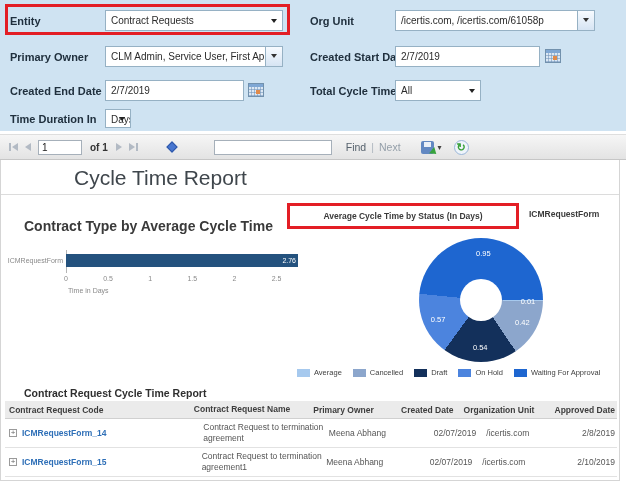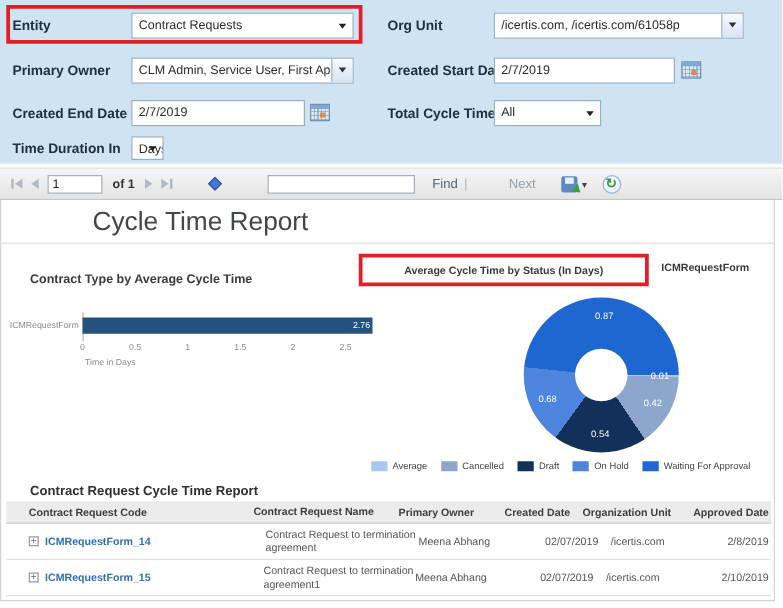--- a/index.html
+++ b/index.html
@@ -40,38 +40,38 @@
            border-left:6px solid #b2bac4; }
   .nav-bar { width:2px; height:8px; background:#b2bac4; margin:0 1px; }
   .tb-input { height:15px; background:#fff; border:1px solid #a6b0ba; font-size:10px;
               color:#222; line-height:13px; padding:0 3px; }
   .page-box { width:44px; margin-right:8px; }
   .of-label { font-size:10px; font-weight:600; color:#333; margin-right:8px; }
   .diamond { width:8px; height:8px; background:#4776d0; border:1px solid #2d56a8;
              transform:rotate(45deg); margin:0 0 0 22px; }
   .search-box { width:118px; margin-left:38px; }
   .findnext { margin-left:14px; font-size:10.5px; }
-  .findnext .f { color:#57636e; } .findnext .s { color:#aeb6be; margin:0 5px; } .findnext .n { color:#949fa9;margin-left:28px; }
+  .findnext .f { color:#57636e; } .findnext .s { color:#aeb6be; margin:0 5px; } .findnext .n { color:#949fa9; }
   .floppy { position:relative; width:13px; height:13px; background:#6288c2; border-radius:2px; margin-left:20px; }
   .floppy::before { content:""; position:absolute; left:3px; top:1px; width:7px; height:5px; background:#e9eff7; }
   .floppy .garrow { position:absolute; right:-3px; bottom:-2px; width:0; height:0;
              border-top:4px solid transparent; border-bottom:4px solid transparent;
              border-left:6px solid #37a33c; transform:rotate(40deg); }
   .caret { font-size:8px; color:#444; margin-left:4px; }
   .refresh { width:15px; height:15px; border-radius:50%; background:#eef4fb; border:1px solid #9ab6d8;
              color:#38a038; font-size:11px; line-height:13px; text-align:center; font-weight:700; margin-left:12px; }
 
   
   .rbody { position:absolute; left:0; top:160px; width:620px; height:321px; background:#fff;
            border-left:1px solid #d5d5d5; border-right:1px solid #d5d5d5; border-bottom:1px solid #d5d5d5; }
   .rtitle { position:absolute; left:27px; top:6px; font-size:21px; color:#3f464c;margin-left:46px; }
   .rdivider { position:absolute; left:0; top:34px; width:100%; height:1px; background:#dcdcdc; }
 
   
-  .bc-title { position:absolute; left:23px; top:58px; font-size:10px; font-weight:700; color:#3a3a3a; }
+  .bc-title { position:absolute; left:23px; top:58px; font-size:14px; font-weight:700; color:#3a3a3a; }
   .bc-cat { position:absolute; left:0; top:97px; width:62px; text-align:right; font-size:7px; color:#8a8a8a; }
   .bc-axis { position:absolute; left:65px; top:90px; width:1px; height:23px; background:#b5b5b5; }
   .bc-bar { position:absolute; left:65px; top:94px; height:13px; }
   .bc-val { position:absolute; right:2px; top:3px; font-size:7px; color:#fff; }
   .bc-ticks { position:absolute; left:65px; top:115px; width:240px; height:10px; }
   .bc-tick { position:absolute; transform:translateX(-50%); font-size:7px; color:#8a8a8a; }
   .bc-xlabel { position:absolute; left:67px; top:127px; font-size:7px; color:#8a8a8a; }
 
   
   .dn-box { position:absolute; left:286px; top:43px; width:232px; height:26px; border:3px solid #e31e25;
@@ -85,21 +85,21 @@
   .lg-item { display:flex; align-items:center; font-size:7.5px; color:#3f3f3f; white-space:nowrap; }
   .lg-sw { width:13px; height:8px; margin-right:4px; }
 
   
   .tbl-title { position:absolute; left:23px; top:227px; font-size:10.5px; font-weight:700; color:#2f2f2f; }
   .tbl { position:absolute; left:4px; top:241px; width:612px; }
   .thead { display:flex; align-items:center; height:18px; background:#ebebeb;
            border-bottom:1px solid #d0d0d0; font-size:8.5px; font-weight:600; color:#3d3d3d; }
   .trow { display:flex; align-items:center; height:29px; border-bottom:1px solid #e2e2e2;
           font-size:8.5px; color:#555; }
-  .c0 { width:199px; padding-left:4px; display:flex; align-items:center;margin-left:14px; }
+  .c0 { width:199px; padding-left:4px; display:flex; align-items:center; }
   .c1 { width:126px; line-height:1.25; }
   .c2 { width:92px; }
   .c3 { width:56px; text-align:right; white-space:nowrap; }
   .c4 { width:106px; padding-left:10px; }
   .c5 { flex:1; text-align:right; padding-right:2px; white-space:nowrap; }
   .toggle { display:inline-block; width:8px; height:8px; border:1px solid #9a9a9a; background:#fff;
             color:#666; font-size:8px; line-height:6px; text-align:center; margin-right:5px; flex:none; }
   .link { color:#2e6fb7;font-weight:bold; }
 </style>
 </head>
@@ -207,22 +207,22 @@
 
     <div class="dn-box">
       <span>Average Cycle Time by Status (In Days)</span>
     </div>
     <div class="dn-sub">ICMRequestForm</div>
     <div class="donut" id="donut" style="background: conic-gradient(from 90deg, rgb(166, 201, 238) 0deg, rgb(166, 201, 238) 1.3deg, rgb(140, 166, 204) 1.3deg, rgb(140, 166, 204) 55.88deg, rgb(19, 48, 91) 55.88deg, rgb(19, 48, 91) 126.06deg, rgb(76, 132, 222) 126.06deg, rgb(76, 132, 222) 185.85deg, rgb(30, 102, 208) 185.85deg, rgb(30, 102, 208) 360deg);">
 
     <span class="dn-label" style="left: 108.997px; top: 62.533px;">0.01</span>
         <span class="dn-label" style="left: 103.268px; top: 84.4928px;">0.42</span>
         <span class="dn-label" style="left: 61.2005px; top: 108.993px;">0.54</span>
-        <span class="dn-label" style="left: 19.0778px; top: 81.1491px;">0.68</span>
-        <span class="dn-label" style="left: 64.3977px; top: 15.0612px;">0.87</span>
+        <span class="dn-label" style="left: 19.0778px; top: 81.1491px;">0.57</span>
+        <span class="dn-label" style="left: 64.3977px; top: 15.0612px;">0.95</span>
         <div class="dn-hole"></div>
       </div>
     <div class="legend" id="legend">
         <span class="lg-item">
           <span class="lg-sw" style="background: rgb(166, 201, 238);"></span>
           <span>Average</span>
         </span>
         <span class="lg-item">
           <span class="lg-sw" style="background: rgb(140, 166, 204);"></span>
           <span>Cancelled</span>

